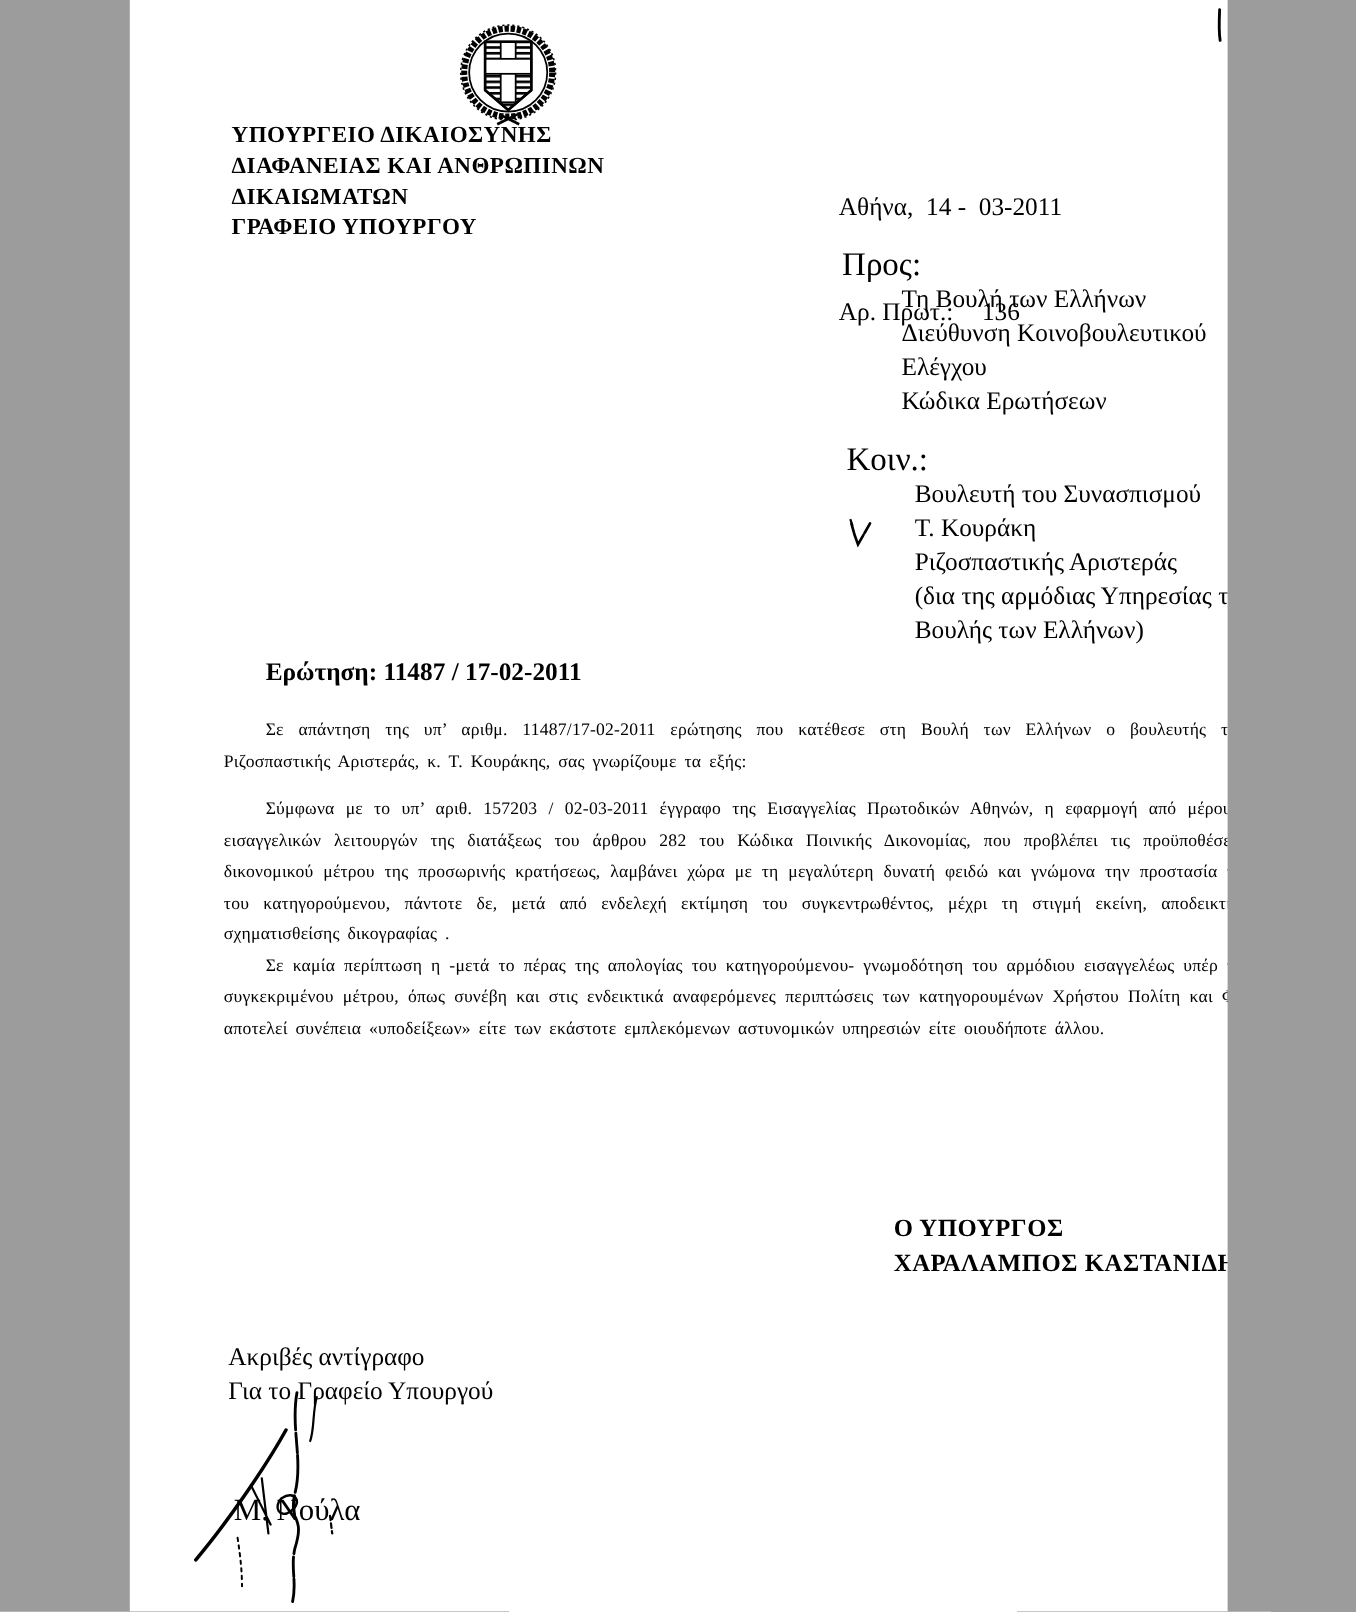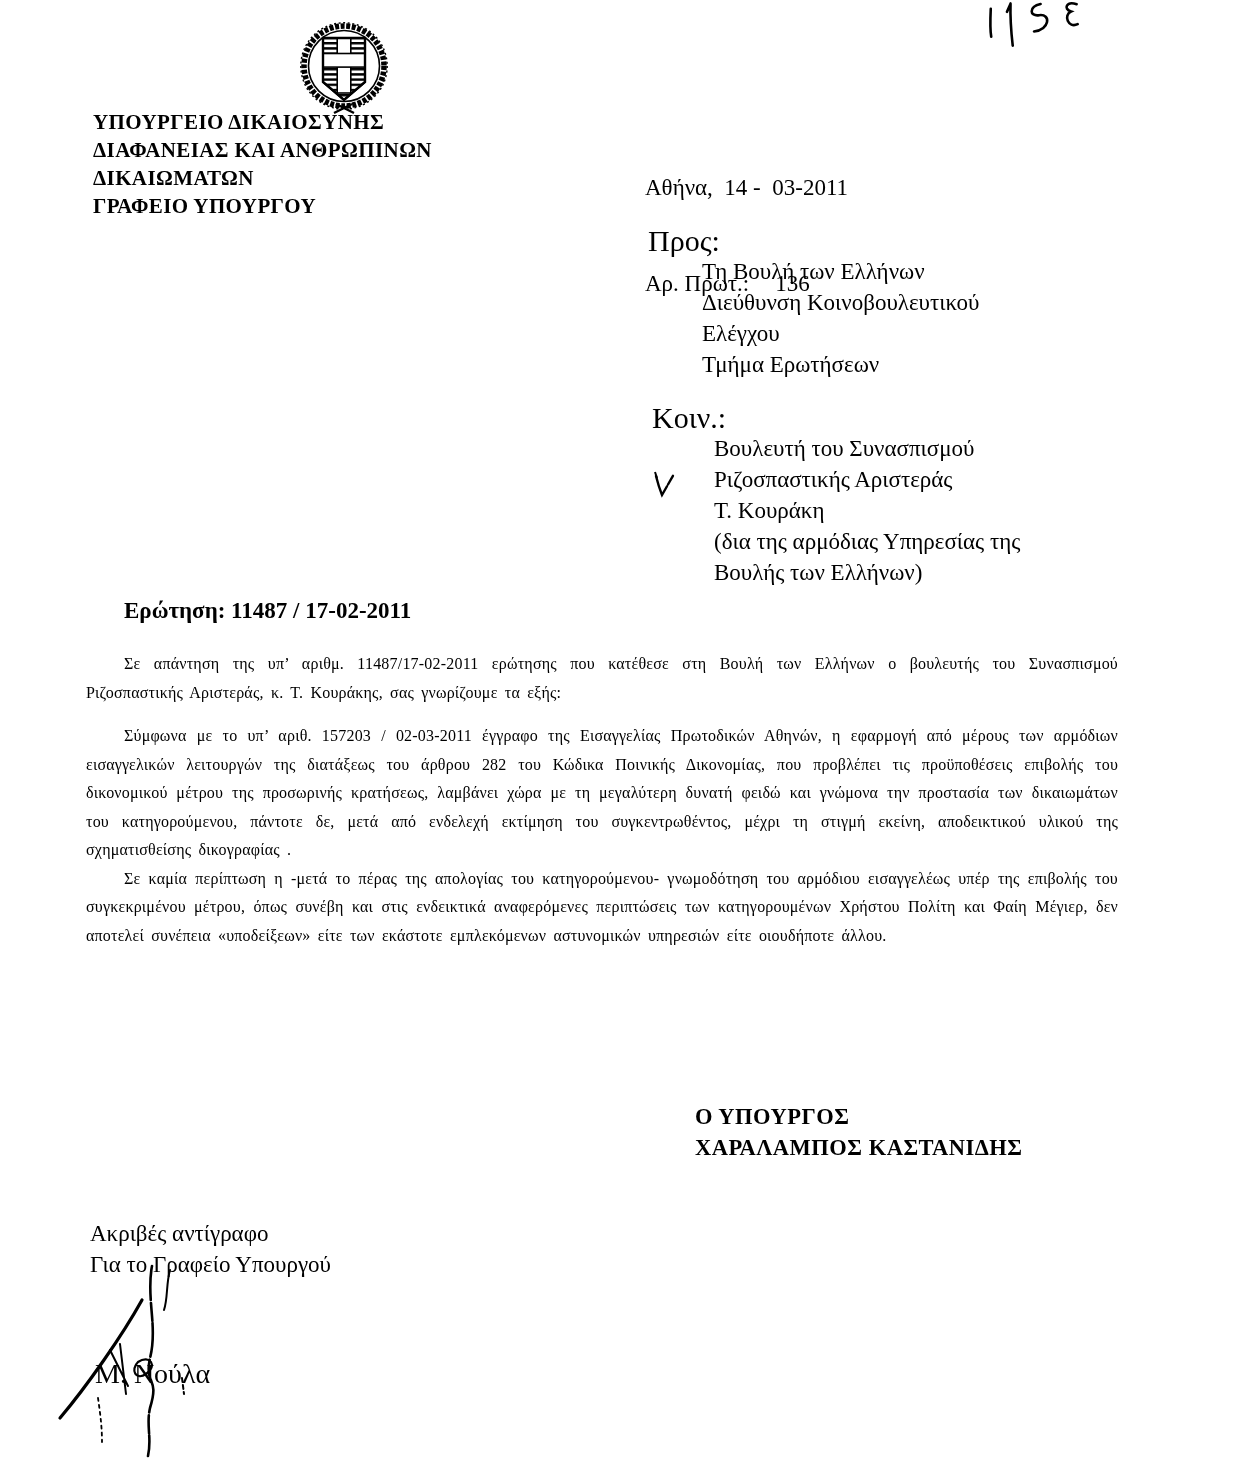--- a/index.html
+++ b/index.html
@@ -2,21 +2,21 @@
 <html lang="el"><head>
 <meta charset="utf-8">
 <style>
   html, body {
     margin: 0;
     padding: 0;
     background: #9c9c9c;
   }
   .page {
     position: relative;
-    width: 1233px;
+    width: 998px;
     height: 1465px;
     margin: 0 auto;
     background: #ffffff;
     color: #000000;
     font-family: "Liberation Serif", "DejaVu Serif", serif;
     overflow: hidden;
   }
 
   
   .emblem {
@@ -203,28 +203,28 @@
   <div class="meta">
     <div>Αθήνα,  14 -  03-2011</div>
     <div><span>Αρ. Πρωτ.:</span><span class="proto-number">136</span></div>
   </div>
 
   <div class="block-label to-label">Προς:</div>
   <div class="addr-lines to-lines">
     <div>Τη Βουλή των Ελλήνων</div>
     <div>Διεύθυνση Κοινοβουλευτικού</div>
     <div>Ελέγχου</div>
-    <div>Τμήμα Ερωτήσεων</div>
+    <div>Κώδικα Ερωτήσεων</div>
   </div>
 
   <div class="block-label cc-label">Κοιν.:</div>
   <div class="addr-lines cc-lines">
     <div>Βουλευτή του Συνασπισμού</div>
+    <div>Τ. Κουράκη</div>
     <div>Ριζοσπαστικής Αριστεράς</div>
-    <div>Τ. Κουράκη</div>
     <div>(δια της αρμόδιας Υπηρεσίας της</div>
     <div>Βουλής των Ελλήνων)</div>
   </div>
 
   <div class="checkmark">
     <svg viewBox="0 0 34 42">
       <path d="M4 18 C 6 26, 8 32, 10 37 L 30 2" stroke="#000" stroke-width="2.4" fill="none" stroke-linecap="round" stroke-dasharray="30 2 10"></path>
       <path d="M3 14 l 2 6" stroke="#000" stroke-width="2" fill="none"></path>
     </svg>
   </div>

